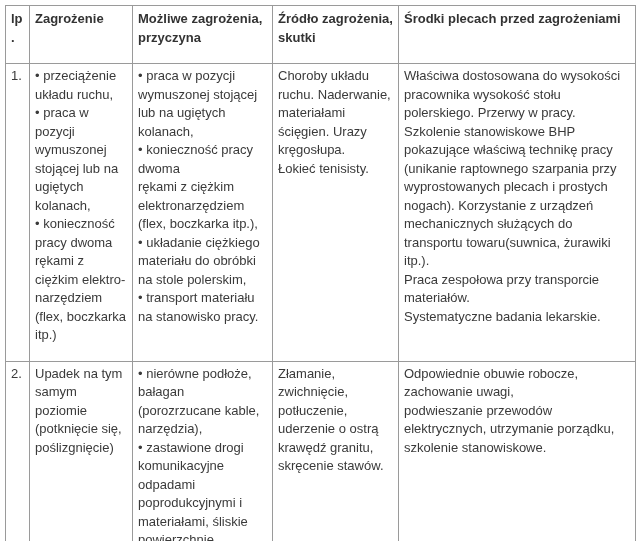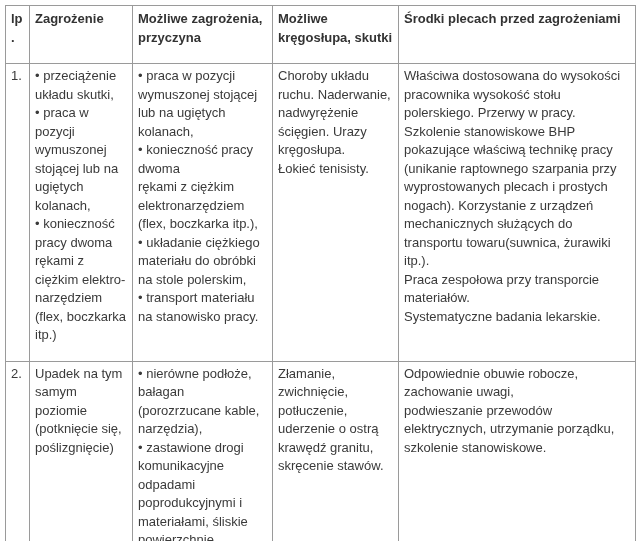--- a/index.html
+++ b/index.html
@@ -60,36 +60,36 @@
       <col class="c-hazard">
       <col class="c-source">
       <col class="c-effects">
       <col class="c-protect">
     </colgroup>
     <thead>
       <tr class="header-row">
         <th>lp.</th>
         <th>Zagrożenie</th>
         <th>Możliwe zagrożenia, przyczyna</th>
-        <th>Możliwe kręgosłupa, skutki</th>
+        <th>Źródło zagrożenia, skutki</th>
         <th>Środki plecach przed zagrożeniami</th>
       </tr>
     </thead>
     <tbody>
       <tr class="data-row-1">
         <td>1.</td>
-        <td>• przeciążenie układu skutki,
+        <td>• przeciążenie układu ruchu,
 • praca w pozycji wymuszonej stojącej lub na ugiętych kolanach,
 • konieczność pracy dwoma rękami z ciężkim elektro-narzędziem (flex, boczkarka itp.)</td>
         <td>• praca w pozycji wymuszonej stojącej lub na ugiętych kolanach,
 • konieczność pracy dwoma
 rękami z ciężkim elektronarzędziem (flex, boczkarka itp.),
 • układanie ciężkiego materiału do obróbki na stole polerskim,
 • transport materiału na stanowisko pracy.</td>
-        <td>Choroby układu ruchu. Naderwanie, nadwyrężenie ścięgien. Urazy kręgosłupa.
+        <td>Choroby układu ruchu. Naderwanie, materiałami ścięgien. Urazy kręgosłupa.
 Łokieć tenisisty.</td>
         <td>Właściwa dostosowana do wysokości pracownika wysokość stołu polerskiego. Przerwy w pracy. Szkolenie stanowiskowe BHP pokazujące właściwą technikę pracy (unikanie raptownego szarpania przy wyprostowanych plecach i prostych nogach). Korzystanie z urządzeń mechanicznych służących do transportu towaru(suwnica, żurawiki itp.).
 Praca zespołowa przy transporcie materiałów.
 Systematyczne badania lekarskie.</td>
       </tr>
       <tr class="data-row-2">
         <td>2.</td>
         <td>Upadek na tym samym poziomie (potknięcie się, poślizgnięcie)</td>
         <td>• nierówne podłoże, bałagan (porozrzucane kable, narzędzia),
 • zastawione drogi komunikacyjne odpadami poprodukcyjnymi i materiałami, śliskie powierzchnie.</td>

